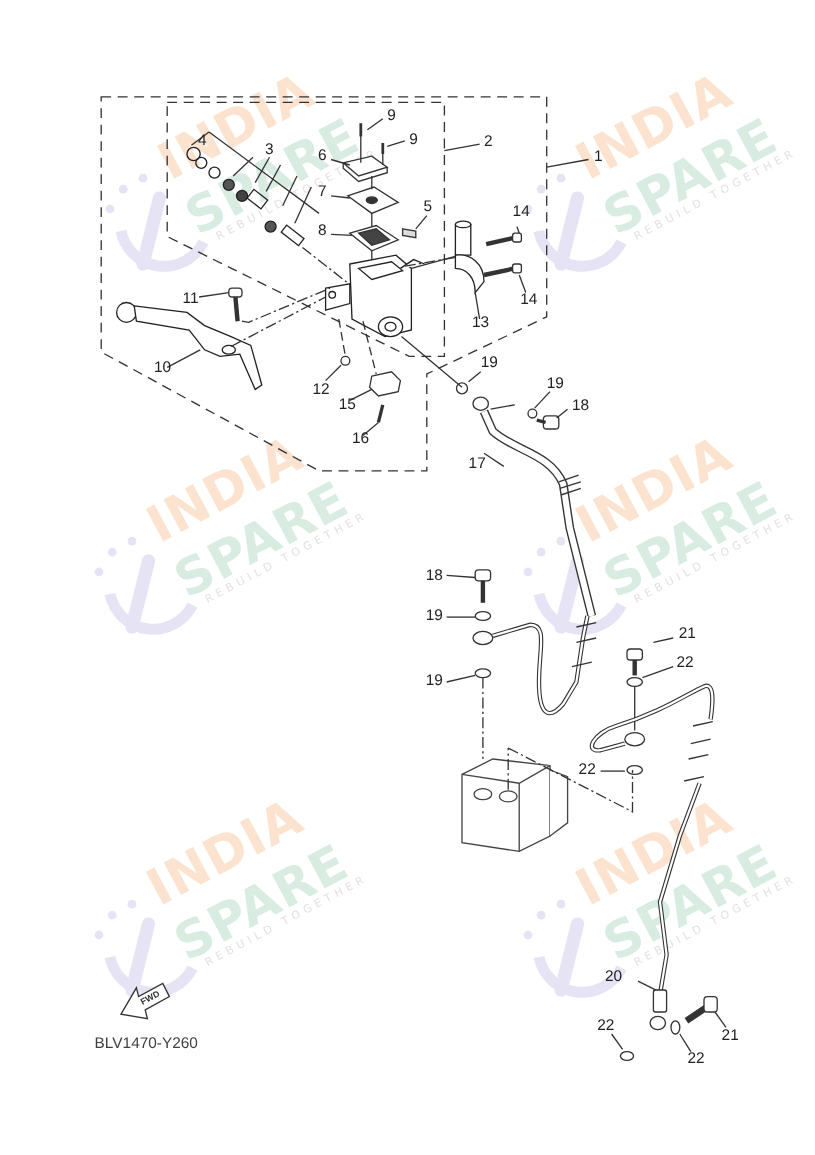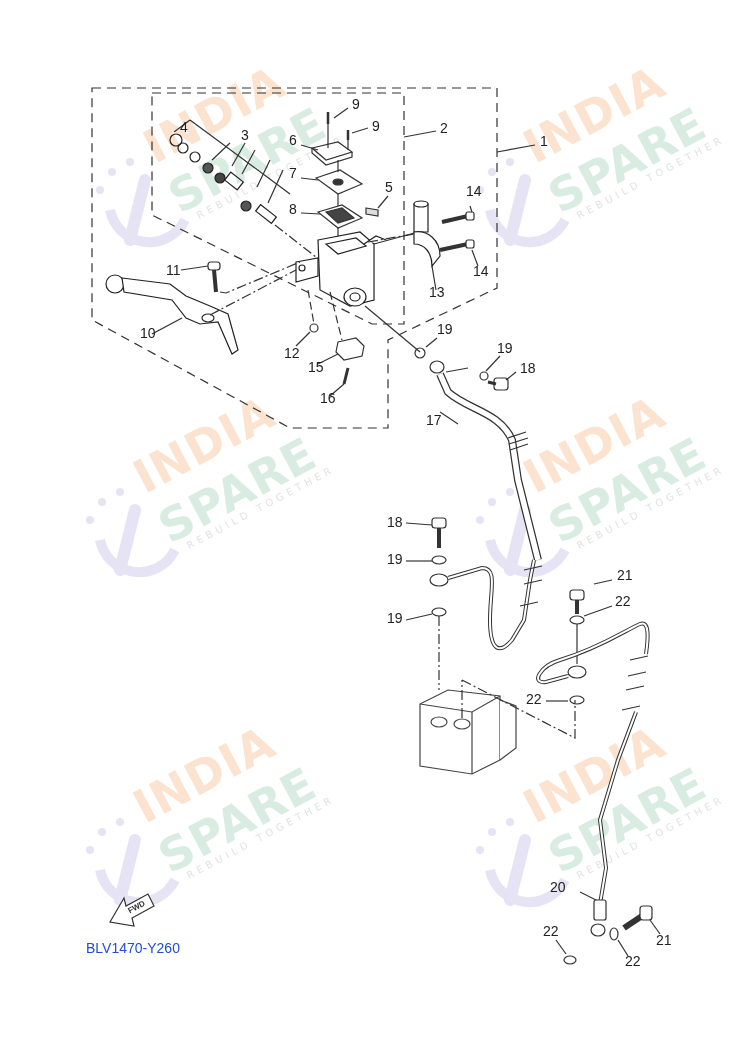--- a/index.html
+++ b/index.html
@@ -5,21 +5,21 @@
   html, body { margin: 0; padding: 0; background: #ffffff; }
   body { width: 741px; height: 1050px; position: relative; overflow: hidden;
          font-family: "Liberation Sans", sans-serif; }
   #diagram { position: absolute; left: 0; top: 0; width: 741px; height: 1050px; }
   .wm { position: absolute; pointer-events: none; }
   .wm-text { position: absolute; transform: rotate(-28deg); transform-origin: left bottom; white-space: nowrap; }
   .wm-india { font-family: "DejaVu Sans", sans-serif; font-weight: bold; font-size: 46px; letter-spacing: 1px; }
   .wm-spare { font-family: "DejaVu Sans", sans-serif; font-weight: bold; font-size: 46px; letter-spacing: 1px; }
   .wm-tag { font-family: "DejaVu Sans", sans-serif; font-size: 10px; letter-spacing: 4px; }
   .callout { font-family: "Liberation Sans", sans-serif; font-size: 14px; fill: #222; }
-  .code { position: absolute; left: 86px; top: 940px; font-size: 14px; color: #1d4ed8; }
+  .code { position: absolute; left: 86px; top: 940px; font-size: 14px; color: #404040; }
 </style>
 </head>
 <body>
 
 <div id="watermarks">
     <div class="wm" style="left: 90px; top: 110px; width: 260px; height: 200px;">
       <svg width="110" height="110" style="position:absolute;left:0;top:40px">
         <path d="M20 60 A 40 40 0 0 0 95 70" fill="none" stroke="#e6e4f4" stroke-width="10"></path>
         <path d="M55 30 L40 90" stroke="#e6e4f4" stroke-width="12" stroke-linecap="round"></path>
         <circle cx="10" cy="40" r="4" fill="#e6e4f4"></circle>

